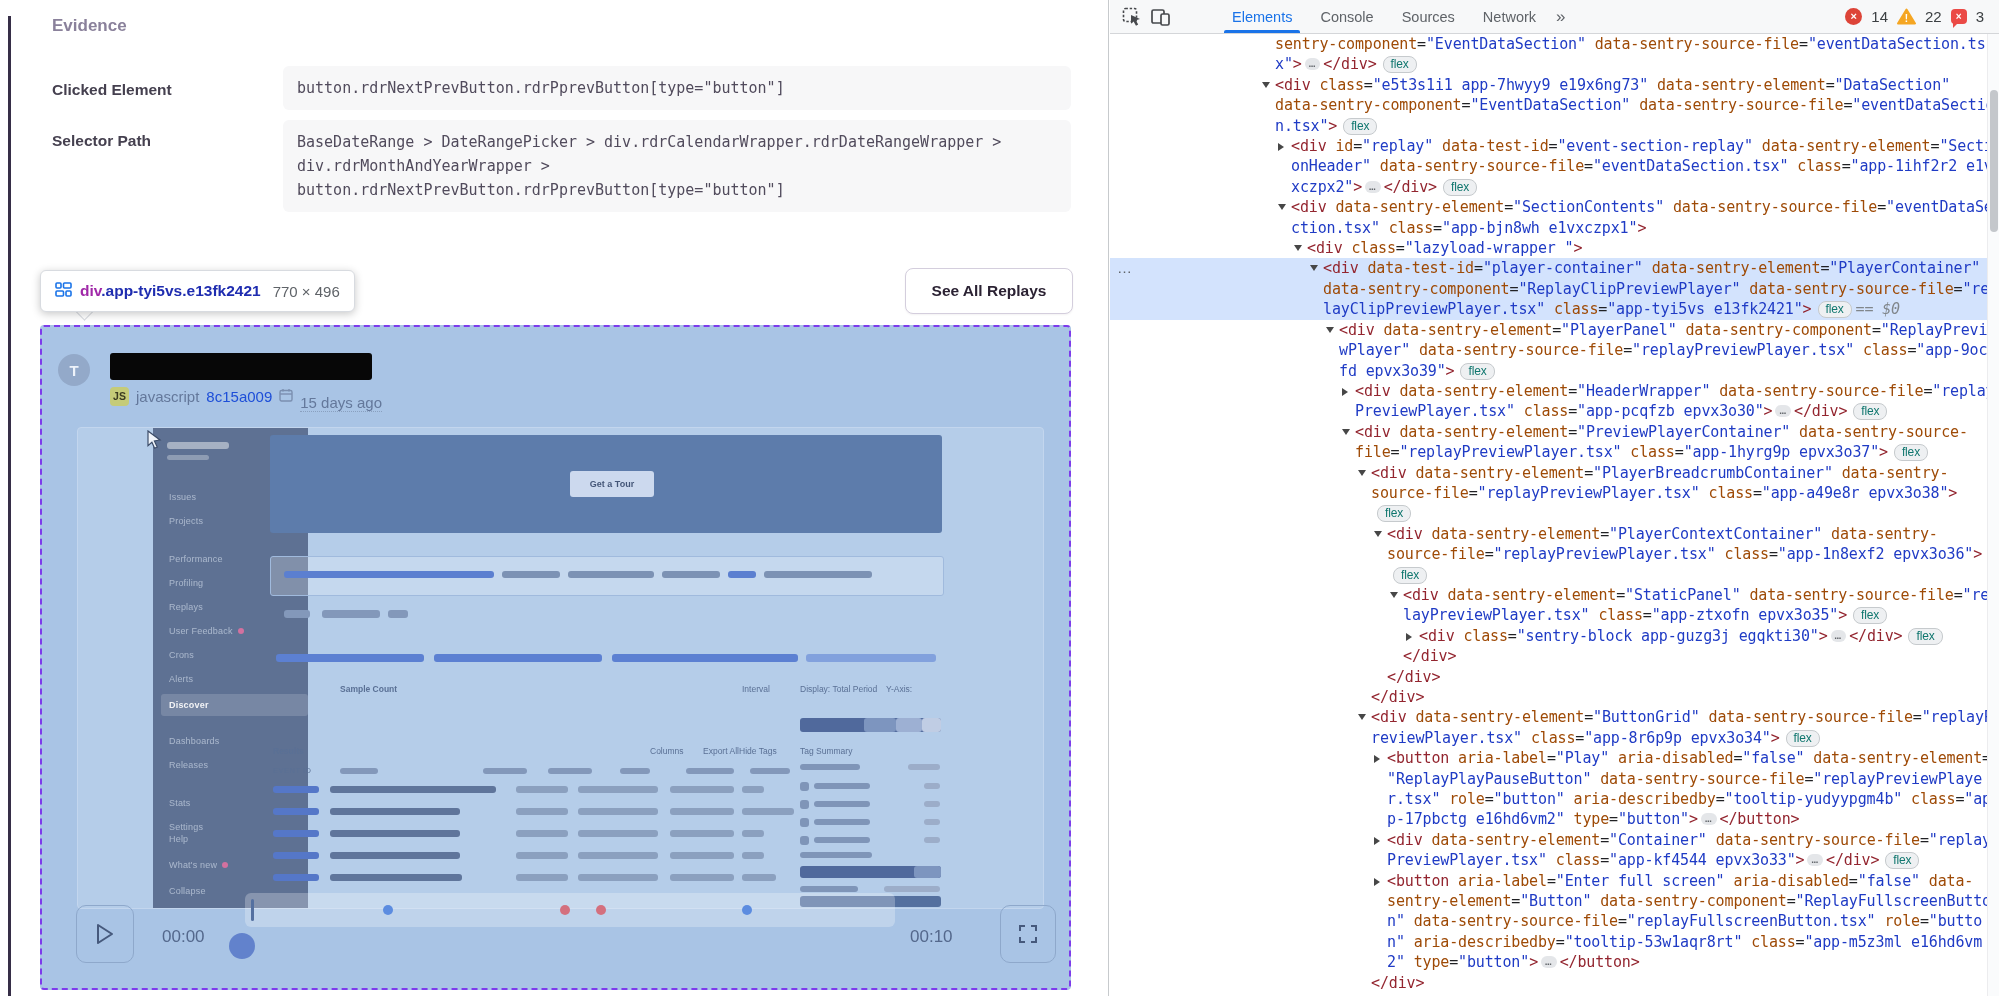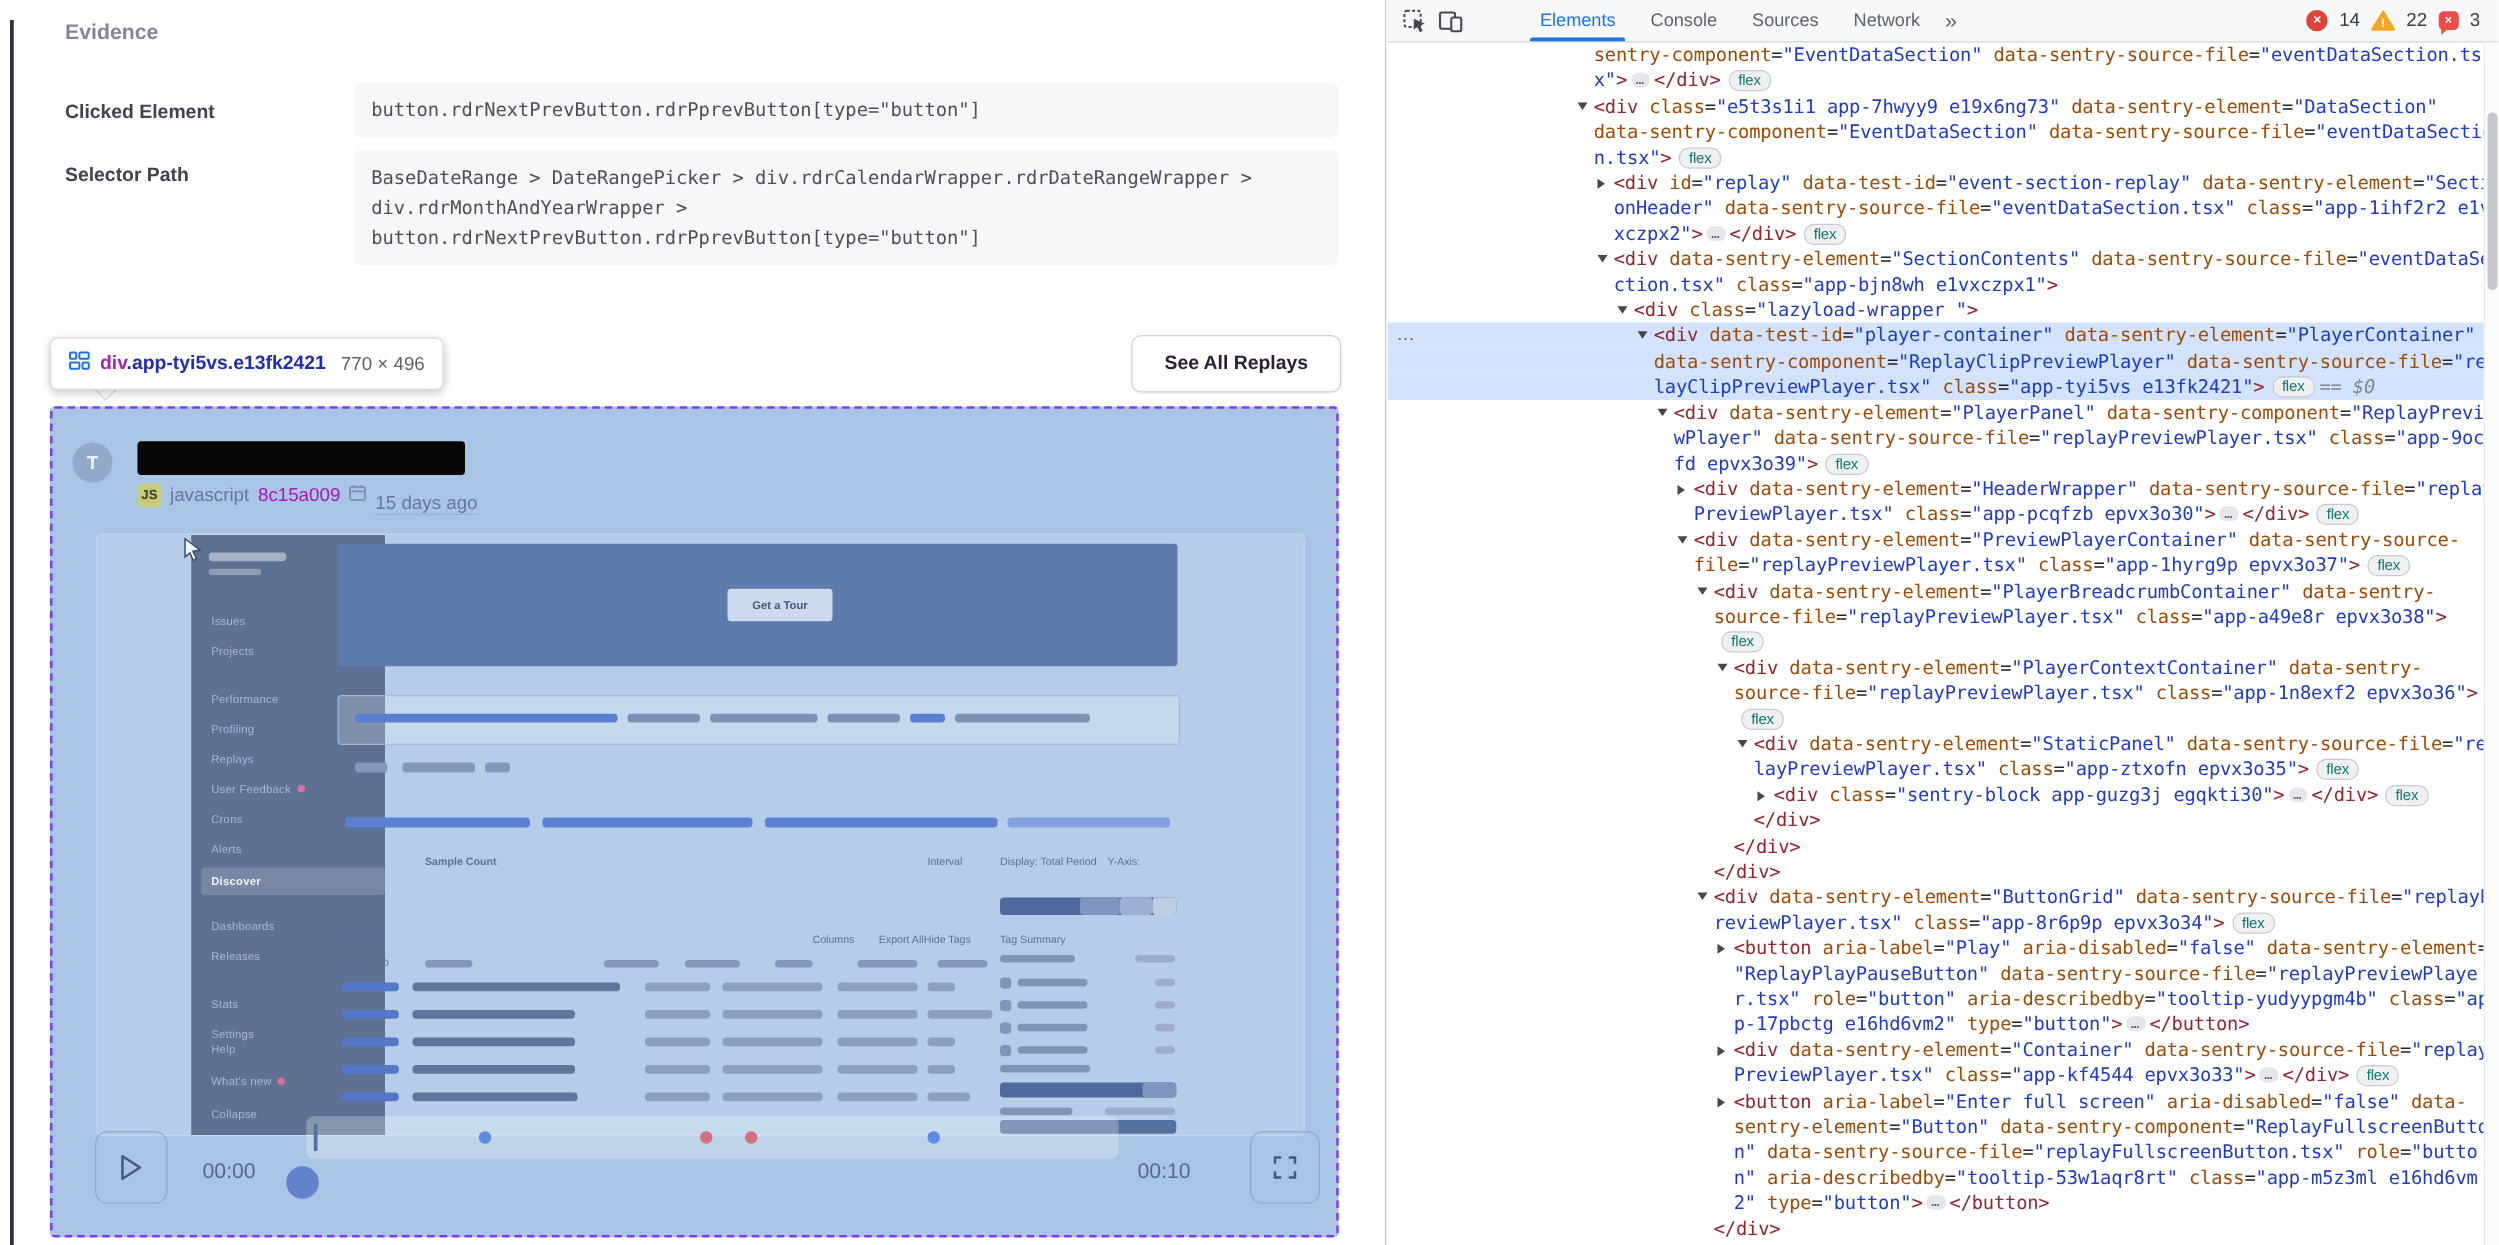--- a/index.html
+++ b/index.html
@@ -29,37 +29,37 @@
   #see-all-btn{left:905px;top:268px;width:166px;height:44px;}
 
   
   #replay-box{left:40px;top:325px;width:1027px;height:661px;background:#a9c4e5;border:2px dashed #7d3bec;border-radius:4px;}
   #rp-avatar{left:16px;top:27px;width:32px;height:32px;border-radius:50%;background:#93a9c9;color:#eef3fa;
     font-size:15px;font-weight:600;display:flex;align-items:center;justify-content:center;}
   #rp-blackbar{left:68px;top:26px;width:262px;height:27px;background:#070707;border-radius:3px;}
   #rp-meta{left:68px;top:59px;height:20px;display:flex;align-items:center;gap:7px;font-size:15px;color:#64789b;}
   #rp-js-badge{width:19px;height:19px;border-radius:4px;background:#c5cb78;color:#3c3c20;font-size:10.5px;font-weight:700;
     display:flex;align-items:center;justify-content:center;}
-  #rp-sha{color:#a21caf;cursor:pointer;}
+  #rp-sha{color:#1d4ed8;cursor:pointer;}
   #rp-age{border-bottom:1.5px dotted #8aa0bf;cursor:pointer;margin-top:14px;}
   #see-full-btn{left:837px;top:32px;width:174px;height:46px;background:transparent;border:1.5px solid #8fa7c9;
     border-radius:8px;color:#8094b3;font-weight:600;font-size:15.5px;display:flex;align-items:center;justify-content:center;cursor:pointer;}
 
   
   #mock{left:35px;top:100px;width:965px;height:480px;background:#b5cde9;border:1px solid #c3d6ee;border-radius:4px;overflow:hidden;}
   #mock-sidebar{left:75px;top:0;width:155px;height:480px;background:#5e7193;}
   .mk-logo1{left:14px;top:14px;width:62px;height:7px;background:rgba(255,255,255,.45);border-radius:3px;}
   .mk-logo2{left:14px;top:27px;width:42px;height:5px;background:rgba(255,255,255,.3);border-radius:3px;}
   .mk-item{left:8px;width:139px;height:22px;border-radius:3px;display:flex;align-items:center;padding-left:8px;
     font-size:9px;color:rgba(232,240,252,.55);letter-spacing:.2px;}
   .mk-item.active{background:rgba(255,255,255,.16);color:rgba(255,255,255,.9);}
   .mk-dot{width:6px;height:6px;border-radius:50%;background:#d3719f;margin-left:5px;}
   #mock-banner{left:192px;top:7px;width:672px;height:98px;background:#5d7cab;border-radius:3px;}
   #mock-tour-btn{left:300px;top:36px;width:84px;height:26px;background:#ccd9ee;border-radius:3px;color:#445678;
-    font-size:9px;font-weight:600;display:flex;align-items:center;justify-content:center;margin-left:12px;}
+    font-size:9px;font-weight:600;display:flex;align-items:center;justify-content:center;}
   #mock-alert{left:192px;top:128px;width:672px;height:38px;border:1px solid #a0badd;background:rgba(255,255,255,.22);border-radius:3px;}
   .bar{position:absolute;border-radius:3px;}
   .mk-lbl{position:absolute;font-size:8.5px;color:#5a7095;white-space:nowrap;}
   .mk-lbl.strong{font-weight:600;}
 
   
   .ctl-btn{background:transparent;border:1.5px solid #8ea8cb;border-radius:10px;display:flex;align-items:center;justify-content:center;cursor:pointer;}
   #ctl-play{left:34px;top:578px;width:56px;height:56px;}
   #ctl-fs{left:958px;top:578px;width:54px;height:56px;}
   .time-lbl{font-size:17px;color:#54688c;font-variant-numeric:tabular-nums;}

